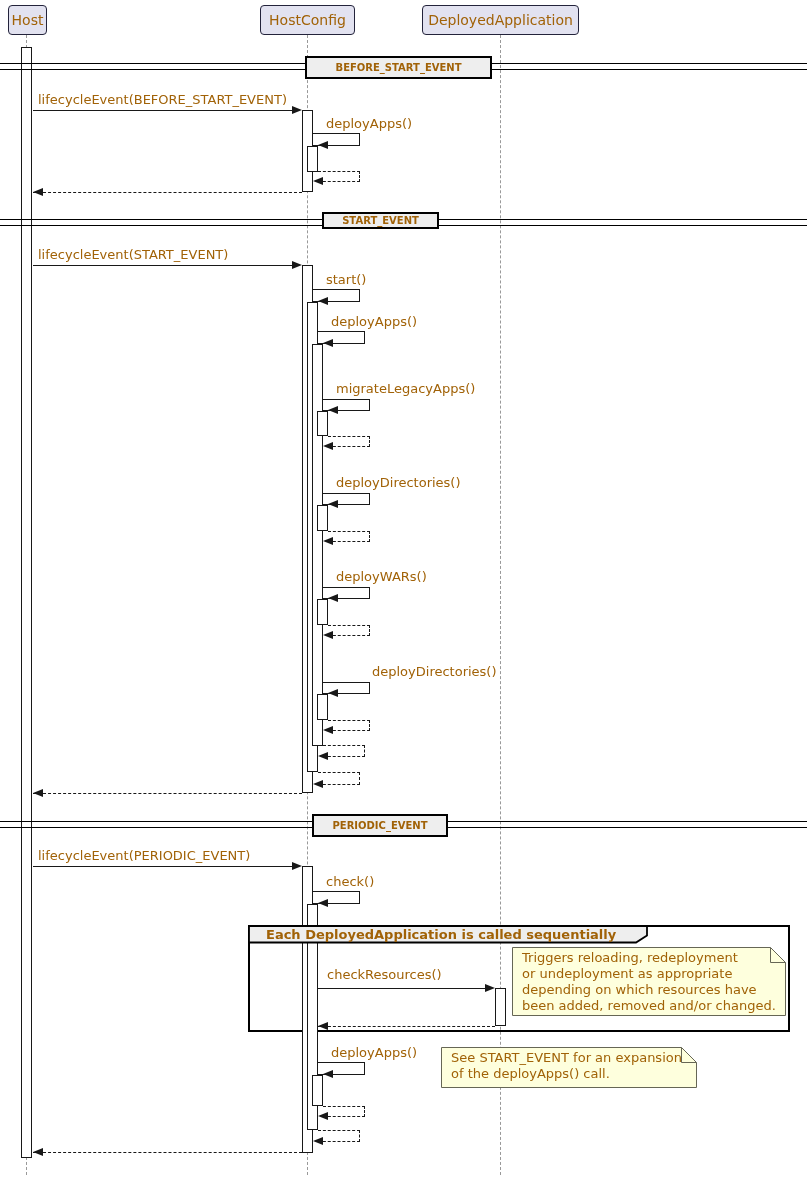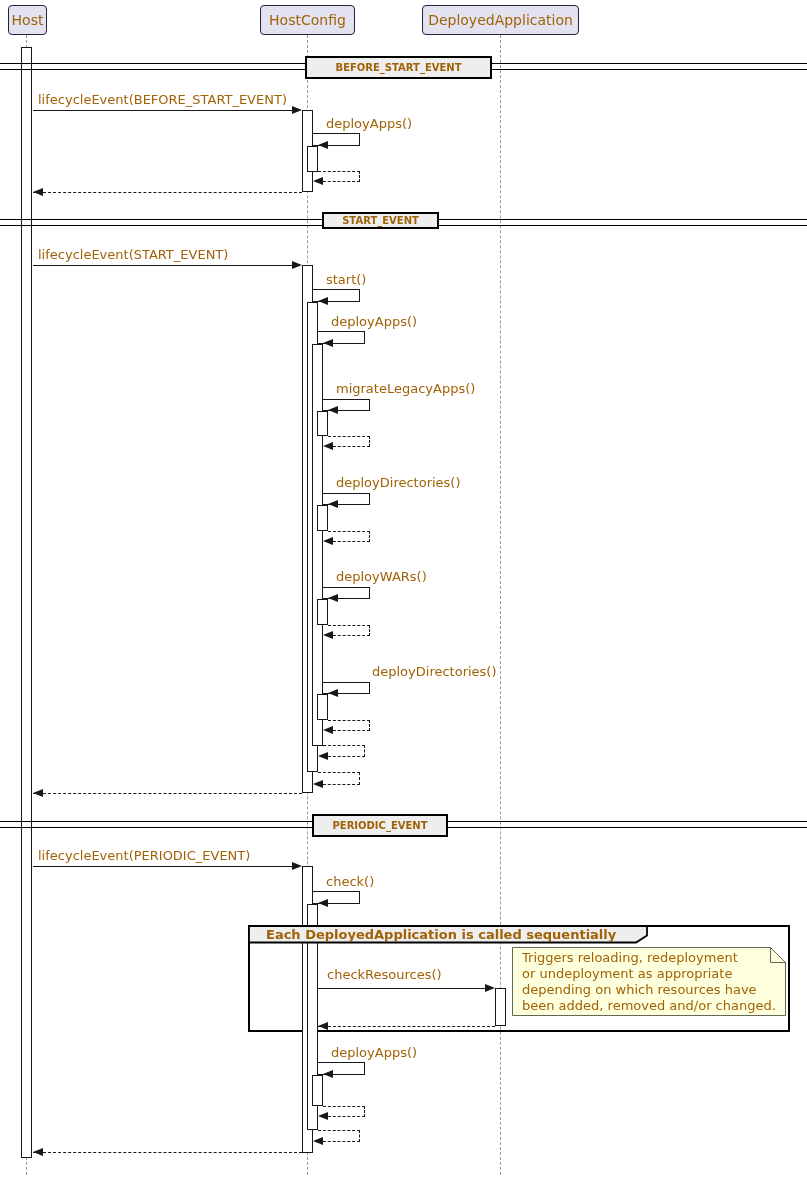--- a/index.html
+++ b/index.html
@@ -175,19 +175,27 @@
 been added, removed and/or changed.</div>
   </div>
 
   <div class="mlabel" style="left:331px; top:1045px;">deployApps()</div>
   <div class="loop" style="left:318px; top:1062px; width:47px; height:13px;"></div>
   <div class="ah-l" style="left:323px; top:1070px;"></div>
   <div class="bar" style="left:312px; top:1075px; height:31px;"></div>
   <div class="loop dashed" style="left:323px; top:1106px; width:42px; height:11px;"></div>
   <div class="ah-l" style="left:318px; top:1112px;"></div>
 
+  <div class="note" style="left:441px; top:1047px; width:256px; height:41px;">
+    <svg width="256" height="41">
+      <path d="M0.5,0.5 H240.5 L255.5,15.5 V40.5 H0.5 Z" fill="#FEFFDD" stroke="#666655" stroke-width="1"></path>
+      <path d="M240.5,0.5 V15.5 H255.5" fill="none" stroke="#666655" stroke-width="1"></path>
+    </svg>
+    <div class="note-text">See START_EVENT for an expansion
+of the deployApps() call.</div>
+  </div>
 
   <div class="loop dashed" style="left:318px; top:1130px; width:42px; height:12px;"></div>
   <div class="ah-l" style="left:313px; top:1137px;"></div>
   <div class="line dashed" style="left:33px; top:1152px; width:269px;"></div>
   <div class="ah-l" style="left:33px; top:1148px;"></div>
 
 </div>
 
 </body></html>

